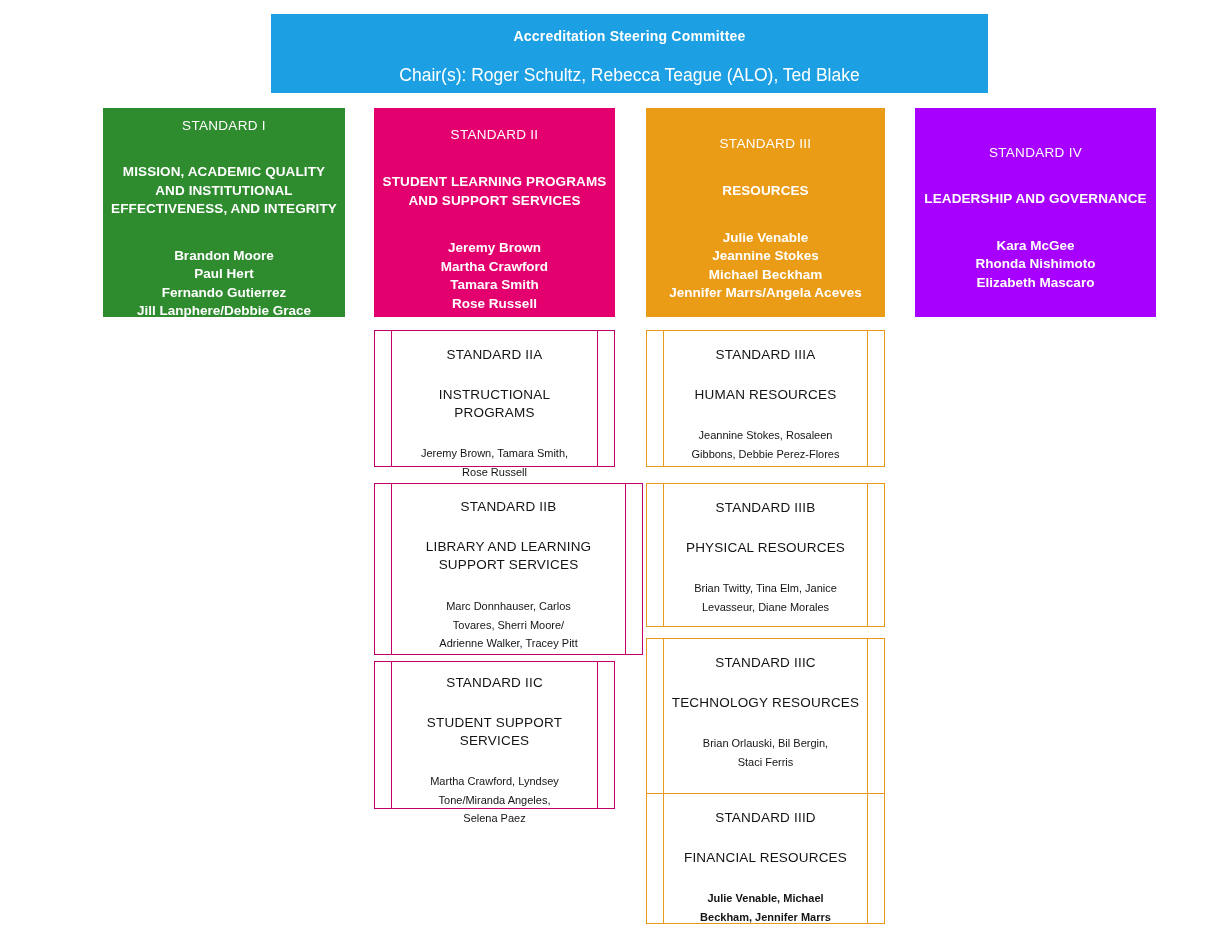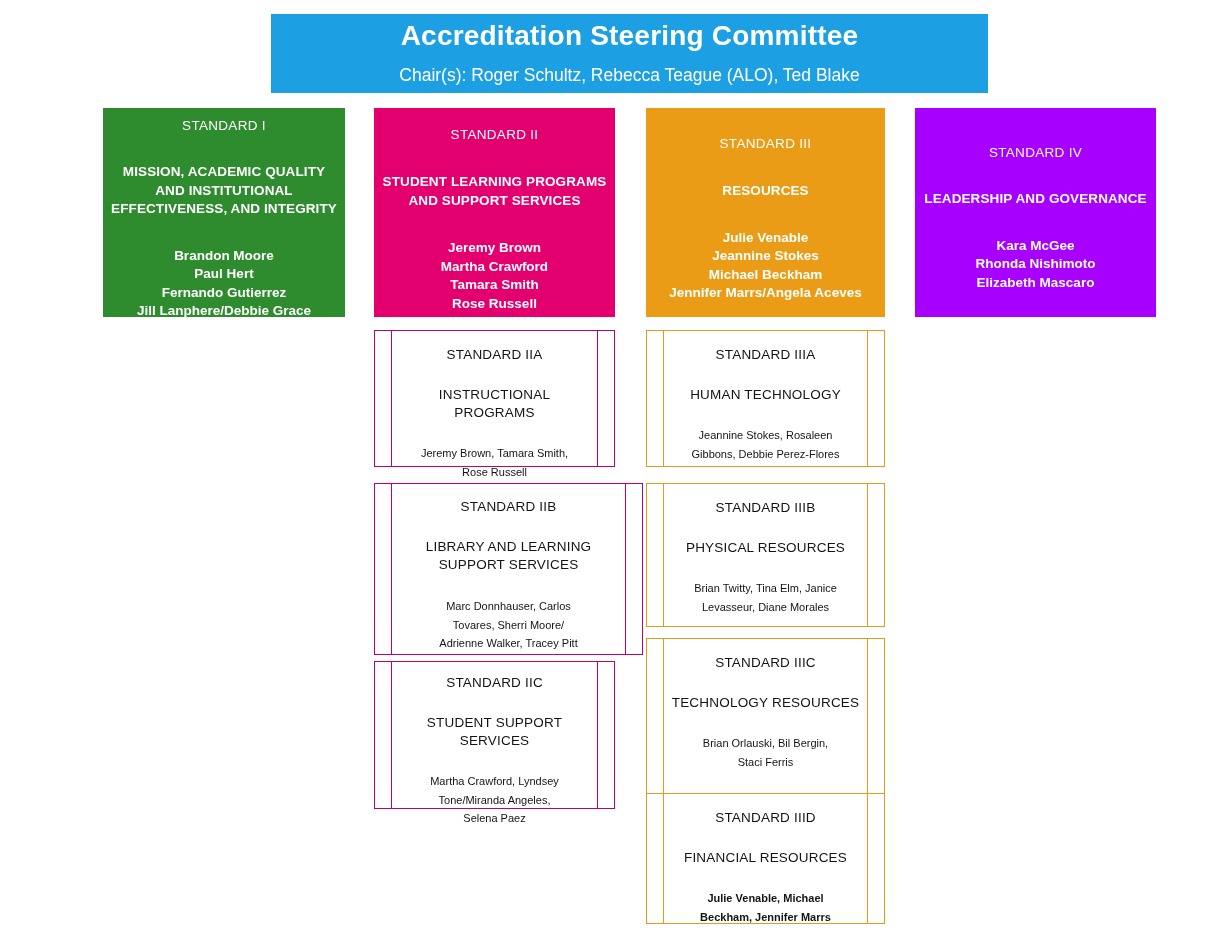--- a/index.html
+++ b/index.html
@@ -31,21 +31,21 @@
     top: 14px;
     width: 717px;
     height: 79px;
     background: #1CA0E3;
     color: #ffffff;
     text-align: center;
     box-sizing: border-box;
     padding-top: 7px;
   }
   .header-title {
-    font-size: 28px;
+    font-size: 14px;
     font-weight: bold;
     line-height: 30px;
     letter-spacing: 0.2px;
   }
   .header-chairs {
     font-size: 17.5px;
     font-weight: normal;
     line-height: 24px;
     margin-top: 12px;
   }
@@ -271,21 +271,21 @@
 Tone/Miranda Angeles,
 Selena Paez</div>
     </div>
   </div>
 
   <div class="sub-box orange" id="sub-3a">
     <span class="rail-left"></span>
     <span class="rail-right"></span>
     <div class="sub-inner">
       <div class="sub-label">STANDARD IIIA</div>
-      <div class="sub-title nowrap-lines">HUMAN TECHNOLOGY</div>
+      <div class="sub-title nowrap-lines">HUMAN RESOURCES</div>
       <div class="sub-members nowrap-lines">Jeannine Stokes, Rosaleen
 Gibbons, Debbie Perez-Flores</div>
     </div>
   </div>
 
   <div class="sub-box orange" id="sub-3b">
     <span class="rail-left"></span>
     <span class="rail-right"></span>
     <div class="sub-inner">
       <div class="sub-label">STANDARD IIIB</div>

